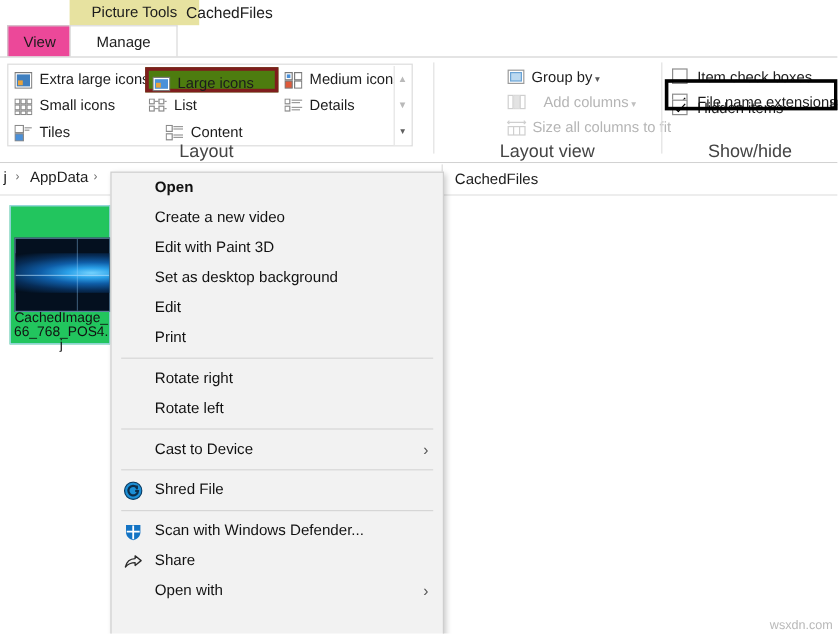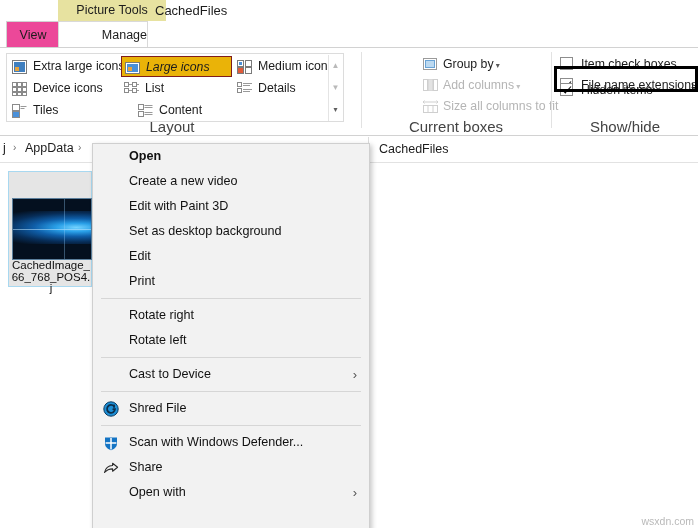--- a/index.html
+++ b/index.html
@@ -55,39 +55,39 @@
   #layout-gallery{
     position:absolute;left:6px;top:5px;width:338px;height:69px;
     border:1px solid #dcdcdc;background:#ffffff;box-sizing:border-box;
   }
   .lay-item{
     position:absolute;height:21px;line-height:21px;
     font-size:12.3px;color:#1c1c1c;white-space:nowrap;
     padding-left:24px;box-sizing:border-box;cursor:default;
   }
   .lay-item.selected{
-    background:#eab308;border:1px solid #7f1d1d;font-style:italic;
+    background:#4d7c0f;border:3px solid #7f1d1d;
   }
   .lay-ico{
     position:absolute;left:3px;top:4px;width:15px;height:14px;
   }
   .gal-scroll{
     position:absolute;right:1px;top:1px;width:13px;height:66px;
     border-left:1px solid #e4e4e4;background:#fff;
   }
   .gal-arrow{
     position:absolute;left:0;width:13px;height:22px;
     color:#b9b9b9;font-size:8px;text-align:center;line-height:22px;
   }
   
   .cv-item{
     position:absolute;height:21px;line-height:21px;
     font-size:12.3px;white-space:nowrap;padding-left:23px;box-sizing:border-box;
   }
-  .cv-item.disabled{color:#b5b5b5;}
+  .cv-item.disabled{color:#b5b5b5;text-align:center;}
   .cv-item.enabled{color:#1c1c1c;}
   .cv-ico{position:absolute;left:2px;top:3px;width:17px;height:15px;}
   .caret{font-size:8px;color:#5a5a5a;}
   .caret.dim{color:#c0c0c0;}
   
   .chk-row{
     position:absolute;height:21px;line-height:21px;
     font-size:12.3px;color:#1c1c1c;white-space:nowrap;padding-left:22px;box-sizing:border-box;
   }
   .chkbox{
@@ -114,21 +114,21 @@
   .crumb-sep{
     position:absolute;height:24px;line-height:24px;font-size:10px;color:#6d6d6d;
   }
   
   #content{
     position:absolute;left:0;top:162px;width:698px;height:366px;
     background:#ffffff;border-top:1px solid #e2e2e2;
   }
   #file-tile{
     position:absolute;left:8px;top:8px;width:84px;height:116px;
-    background:#e5e5e5;border:1px solid #a8d8f0;box-sizing:border-box;
+    background:#22c55e;border:1px solid #a8d8f0;box-sizing:border-box;
   }
   #file-thumb{
     position:absolute;left:3px;top:26px;width:78px;height:60px;
     background:#04101f;
     border:1px solid #5b7f9c;
     overflow:hidden;
   }
   #file-thumb .glow{
     position:absolute;left:-20%;top:20%;width:140%;height:55%;
     background:radial-gradient(ellipse at 72% 50%, #74d3ff 0%, #2aa0e8 18%, #0f5ea8 38%, #072d58 62%, #04101f 85%);
@@ -171,21 +171,21 @@
 </head>
 <body>
 
 <div id="ribbon-tabstrip">
   <div class="ctx-tab-label" style="left:58px;width:88px;">Picture Tools</div>
   <div class="title-label" style="left:155px;">CachedFiles</div>
 
   <div class="tab active" style="left:6px;width:52px;">
     <span>View</span>
   </div>
-  <div class="tab ctx" style="left:58px;width:88px;text-align:right;">
+  <div class="tab ctx" style="left:58px;width:88px;">
     <span>Manage</span>
   </div>
 </div>
 
 <div id="ribbon">
 
   <div class="rgroup" style="left:0px;width:360px;">
     <div id="layout-gallery">
 
       <div class="lay-item" style="left:2px;top:2px;width:110px;">
@@ -232,21 +232,21 @@
                 <rect x="10.5" y="0.5" width="4" height="4"></rect>
               <rect x="0.5" y="5.5" width="4" height="4"></rect>
                 <rect x="5.5" y="5.5" width="4" height="4"></rect>
                 <rect x="10.5" y="5.5" width="4" height="4"></rect>
               <rect x="0.5" y="10.5" width="4" height="3"></rect>
                 <rect x="5.5" y="10.5" width="4" height="3"></rect>
                 <rect x="10.5" y="10.5" width="4" height="3"></rect>
             </g>
           </svg>
         </span>
-        <span>Device icons</span>
+        <span>Small icons</span>
       </div>
 
       <div class="lay-item" style="left:114px;top:24px;width:111px;">
         <span class="lay-ico">
           <svg width="15" height="14" viewBox="0 0 15 14">
             <g fill="none" stroke="#8a8a8a">
               <rect x="0.5" y="0.5" width="4" height="4"></rect>
                 <rect x="0.5" y="6.5" width="4" height="4"></rect>
               <rect x="8.5" y="0.5" width="4" height="4"></rect>
                 <rect x="8.5" y="6.5" width="4" height="4"></rect>
@@ -360,21 +360,21 @@
           <g fill="none" stroke="#cfcfcf">
               <rect x="1.5" y="6.5" width="14" height="7"></rect>
               <path d="M6 6.5 L6 13.5"></path>
               <path d="M11 6.5 L11 13.5"></path>
             </g>
         </svg>
       </span>
       <span>Size all columns to fit</span>
     </div>
 
-    <div class="rgtitle" style="width:188px;left:0;">Current boxes</div>
+    <div class="rgtitle" style="width:188px;left:0;">Layout view</div>
   </div>
 
   <div class="rsep" style="left:551px;"></div>
 
   <div class="rgroup" style="left:552px;width:146px;">
 
     <div class="chk-row" style="left:7px;top:6px;width:140px;">
       <span class="chkbox"></span>
       <span>Item check boxes</span>
     </div>

